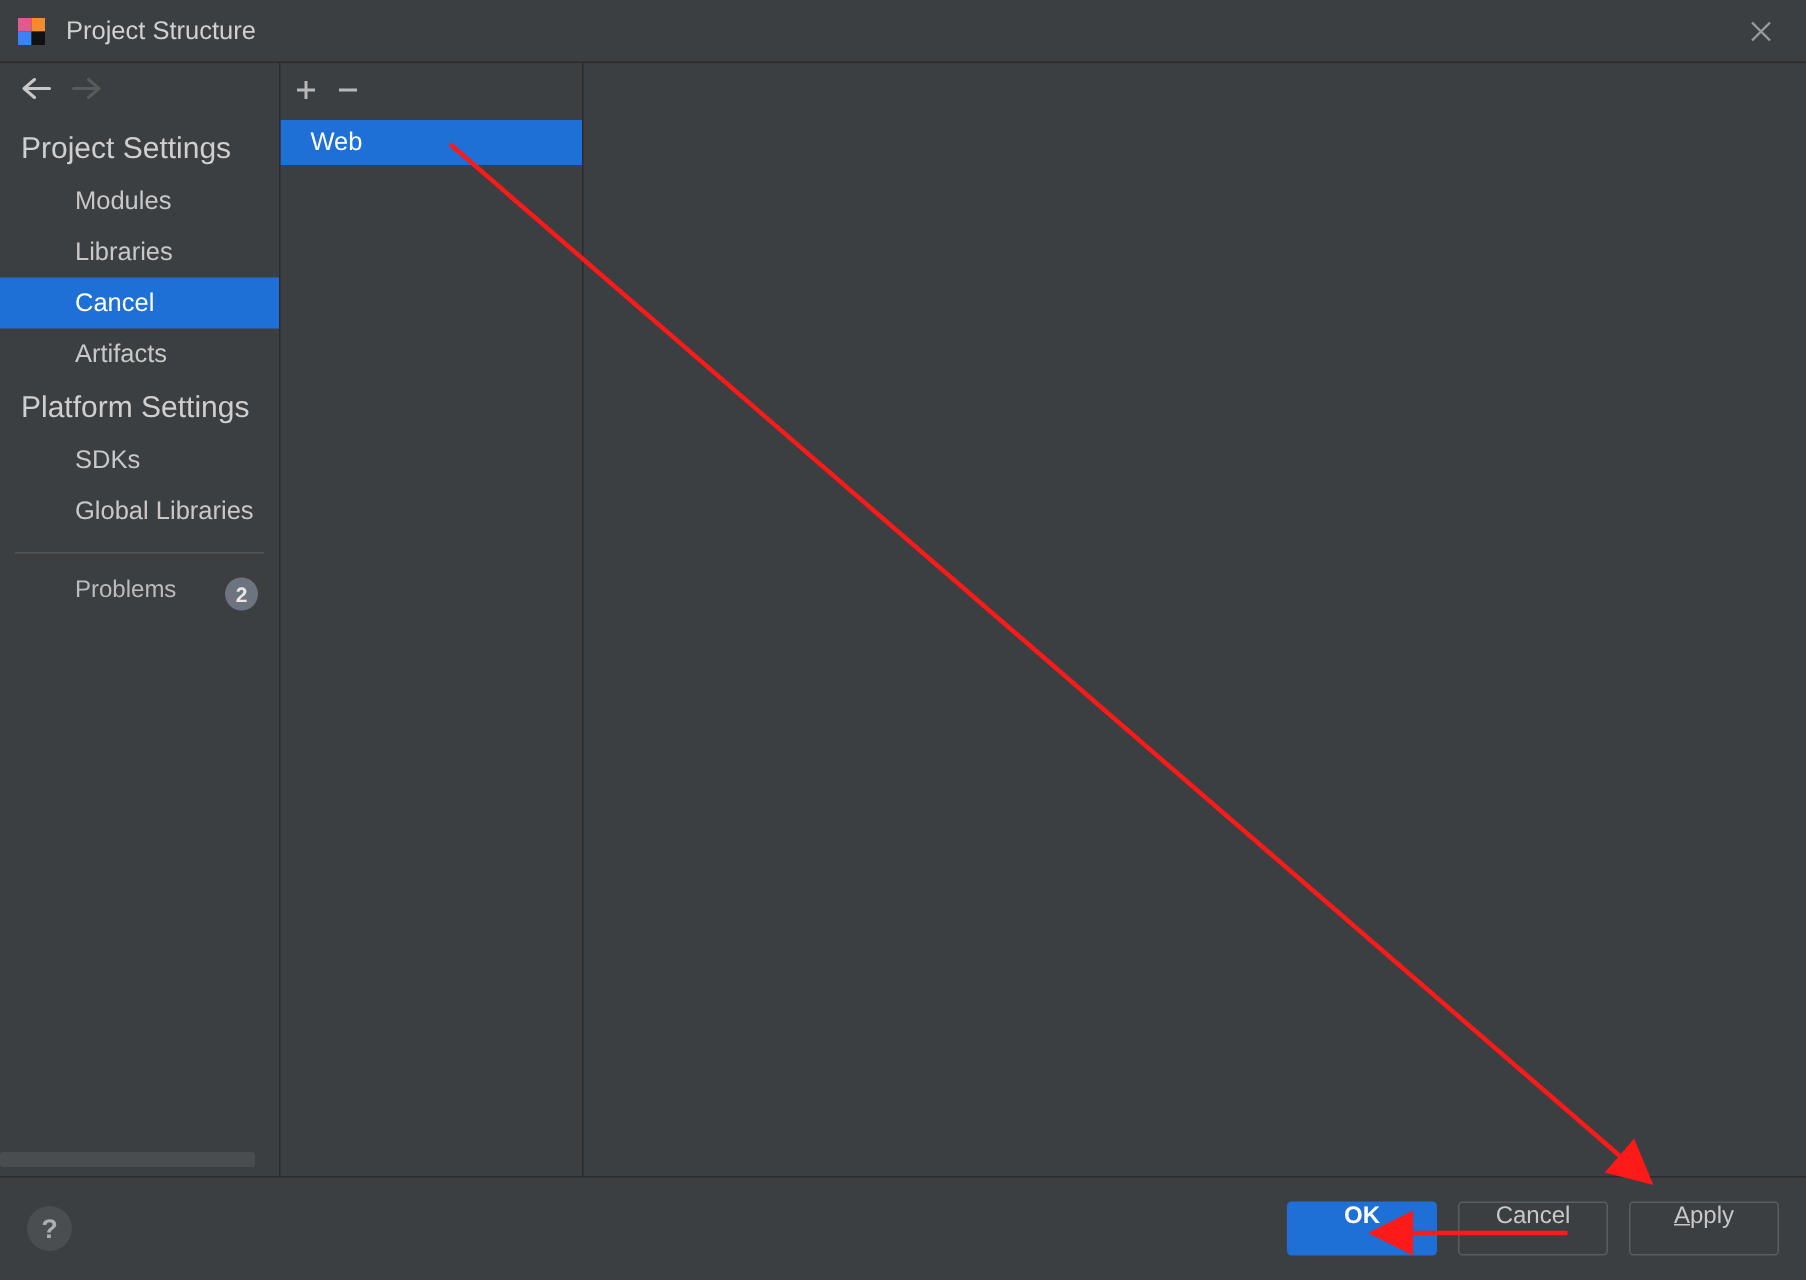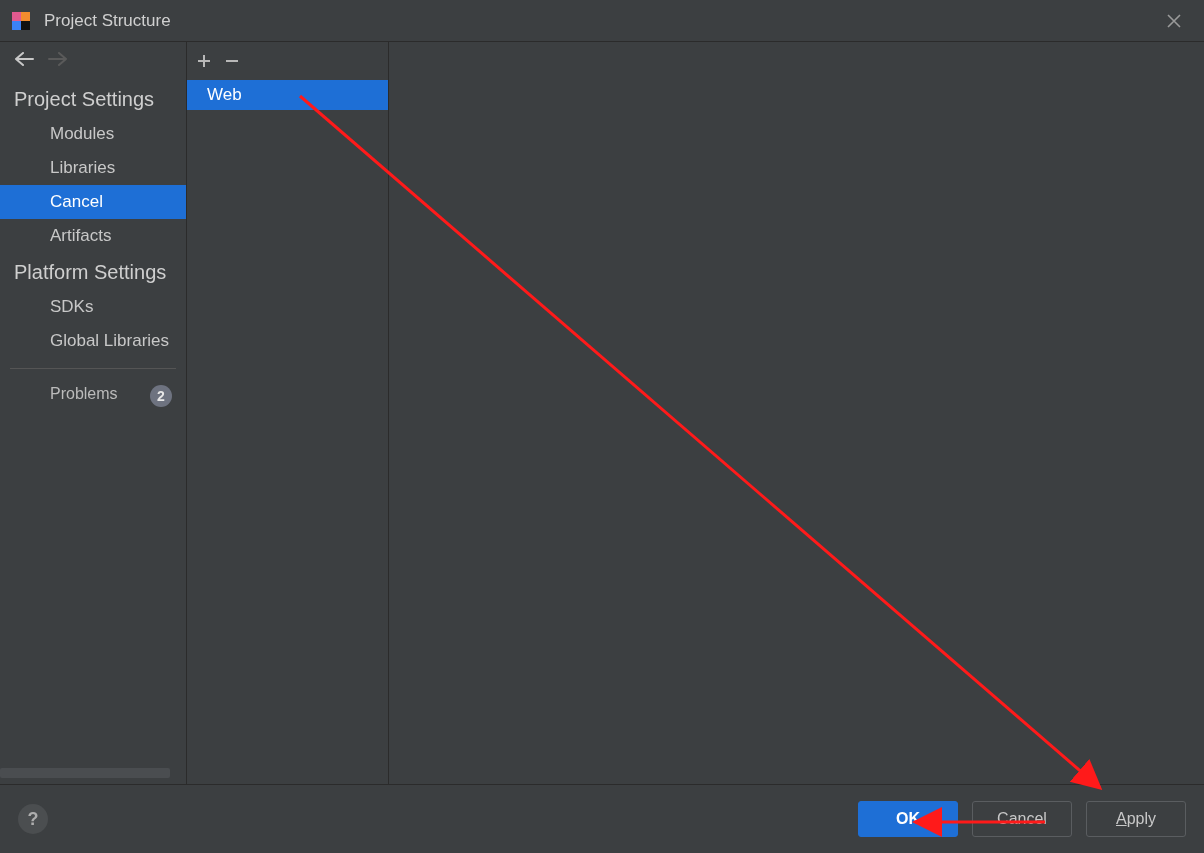--- a/index.html
+++ b/index.html
@@ -146,21 +146,21 @@
     height:36px;
     min-width:100px;
     padding: 0 18px;
     border:1px solid #5a5d60;
     background:#3c3f41;
     color:#c8c8c8;
     font-size:16px;
     border-radius:3px;
     margin-left:14px;
     cursor:pointer;
-    display:flex; align-items:center; justify-content:center;
+    display:flex; align-items:flex-start; justify-content:center;
   }
   .btn.primary {
     background:#1e6fd6;
     border-color:#1e6fd6;
     color:#ffffff;
     font-weight:600;
   }
   .btn .u { text-decoration: underline; }
 
   .annotation-overlay {

